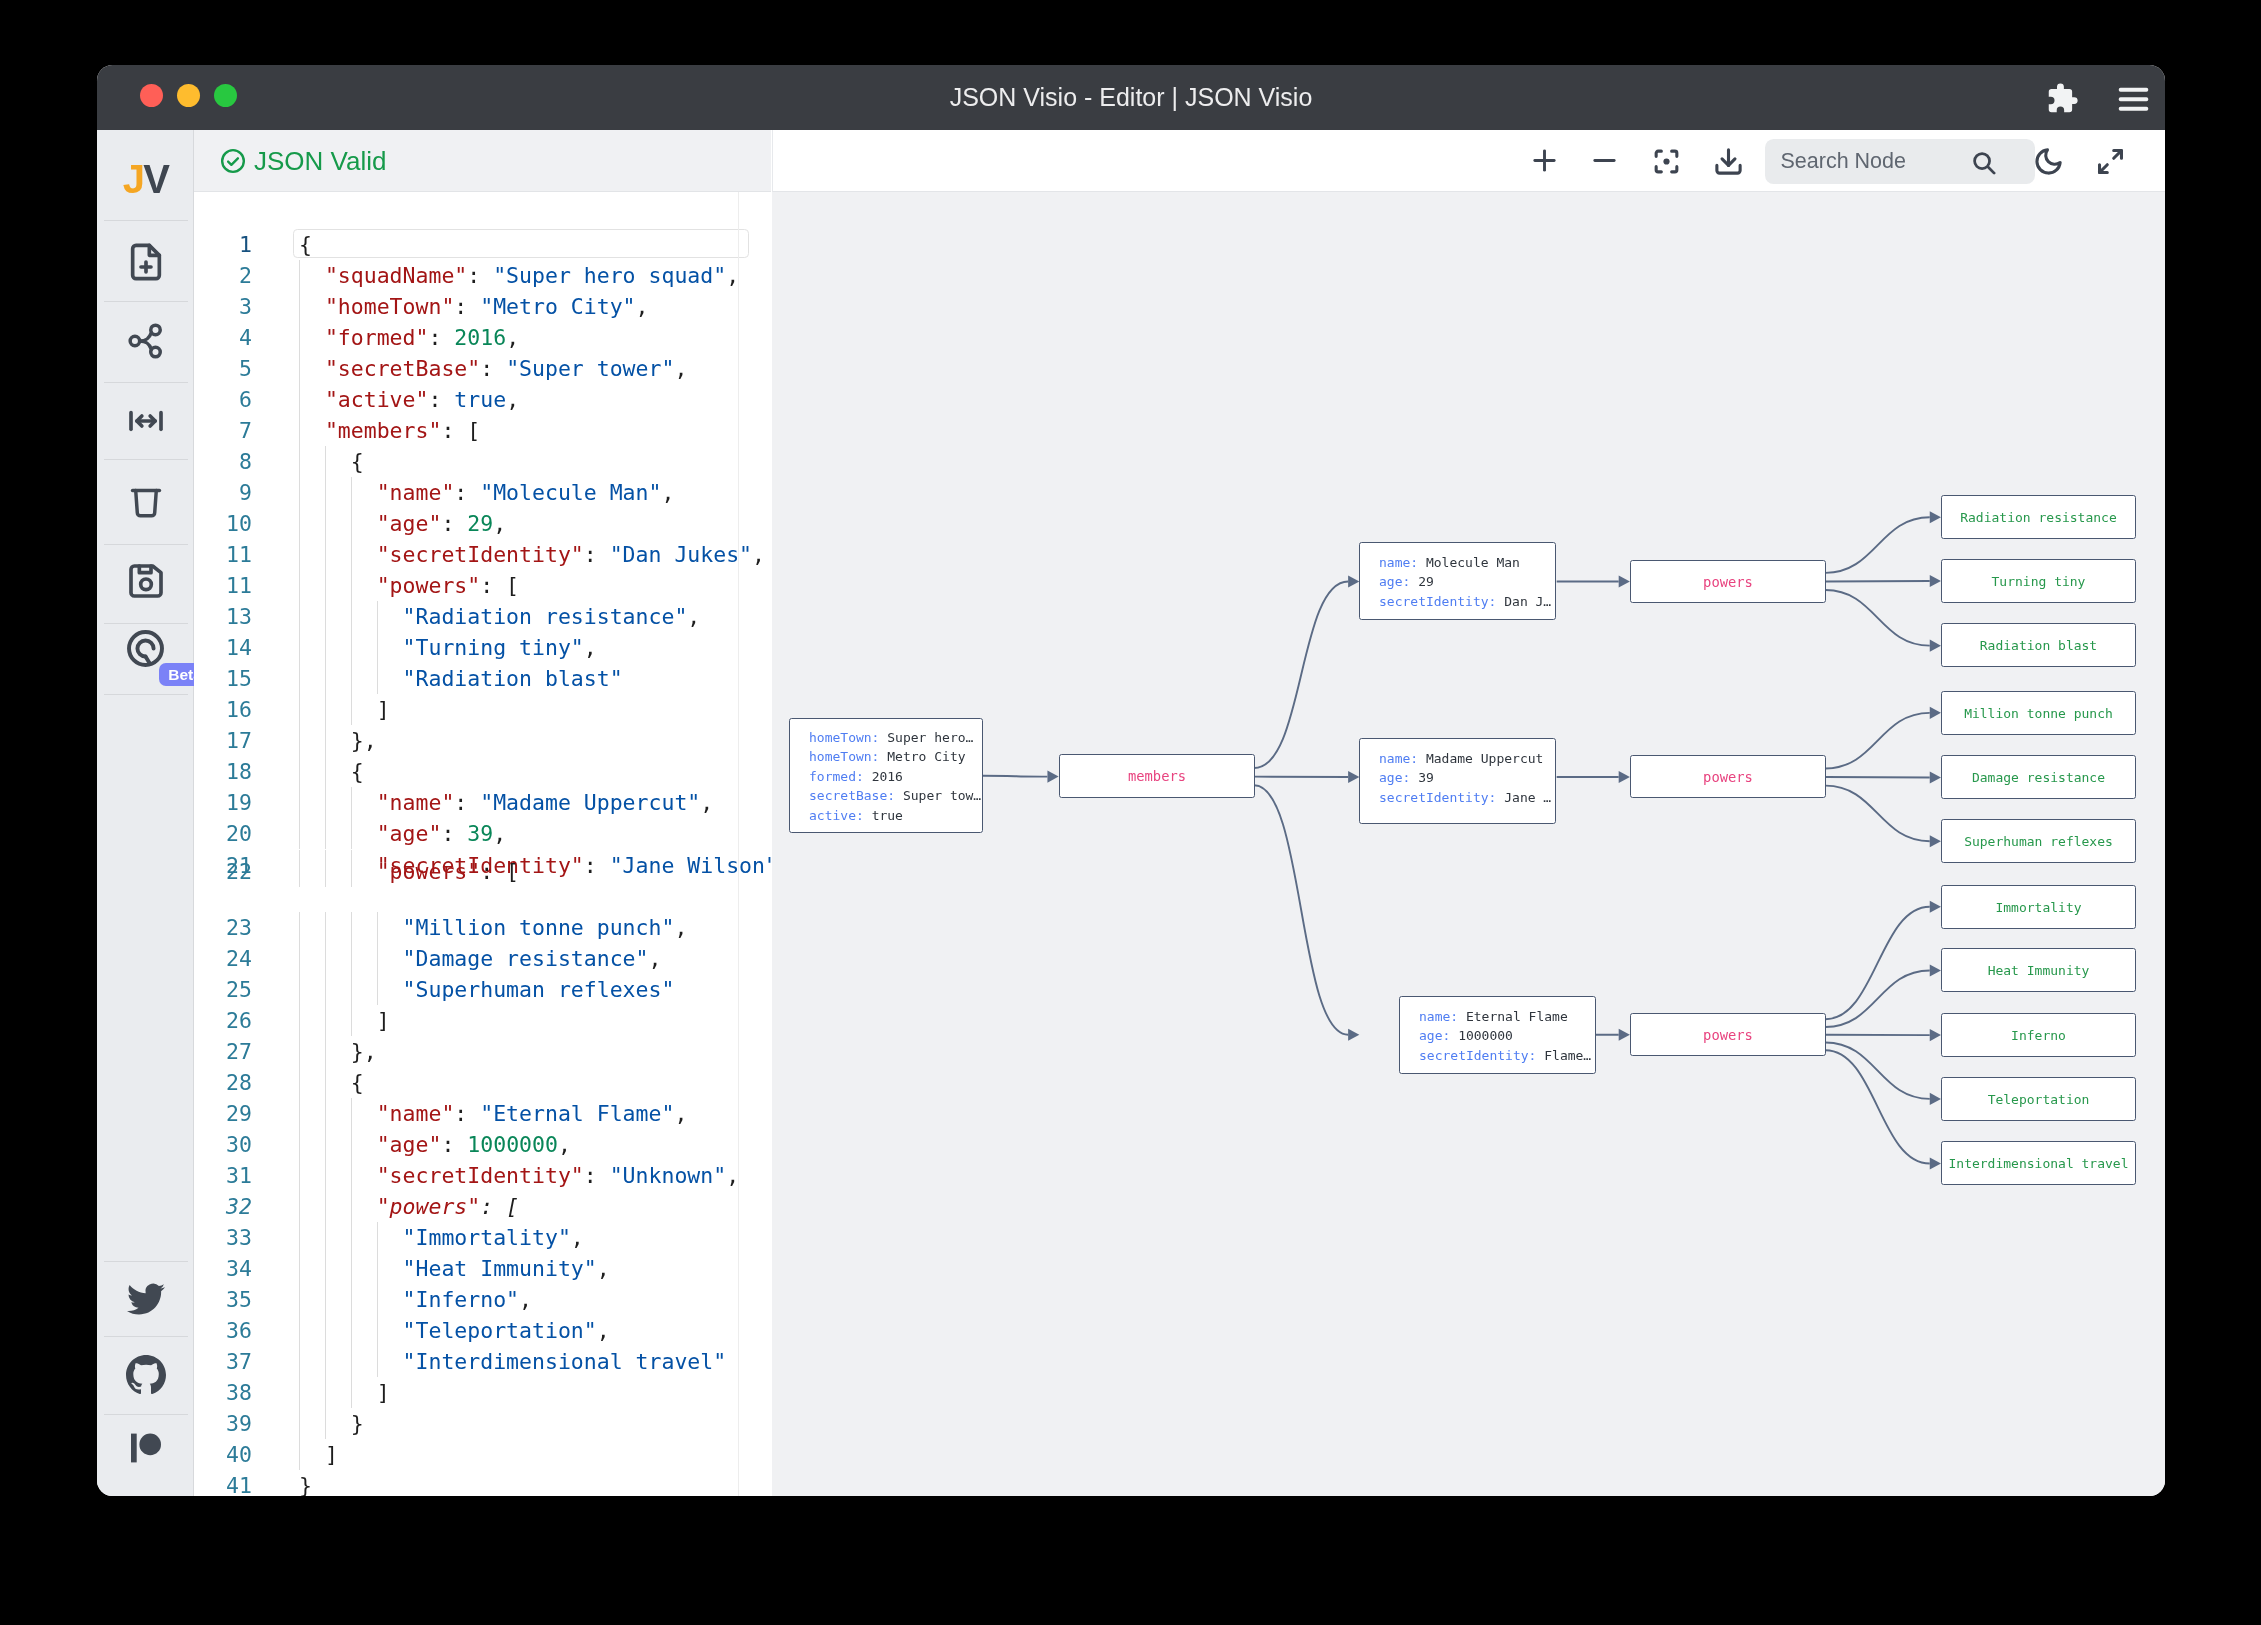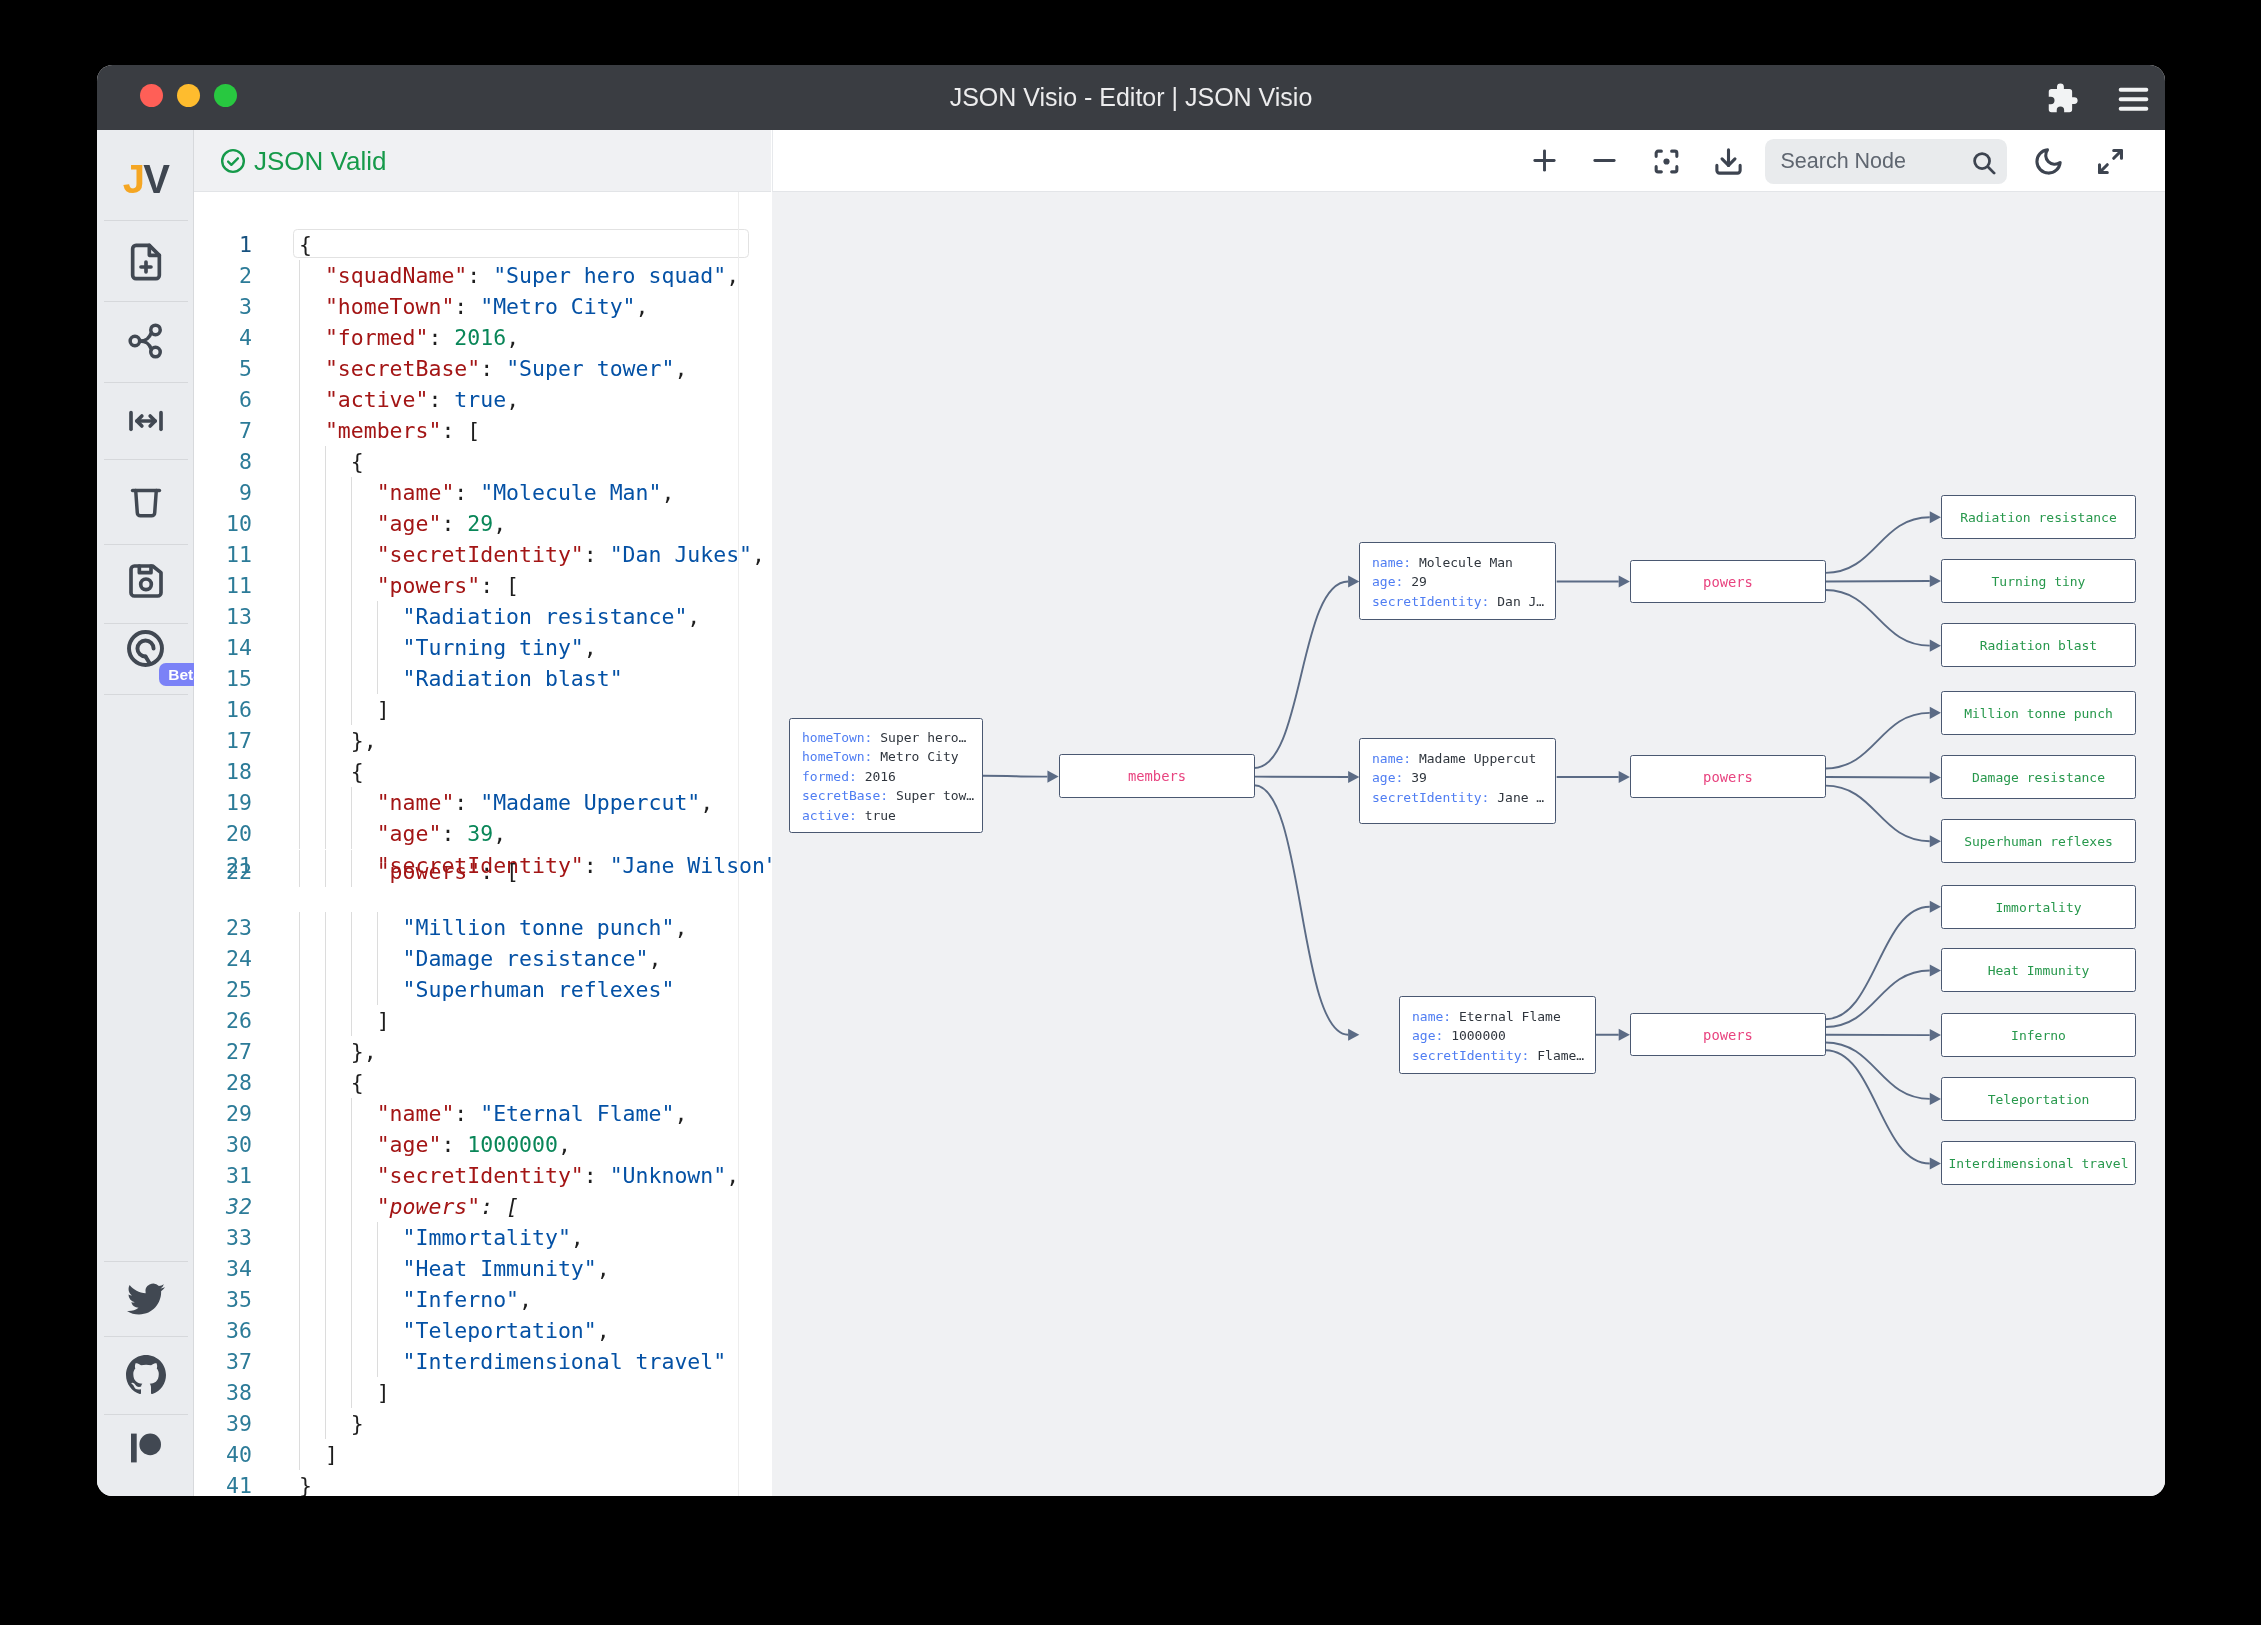--- a/index.html
+++ b/index.html
@@ -37,30 +37,30 @@
   .guide { position:absolute; top:0; width:0; height:31px; border-left:1.3px solid #dcdcdc; }
   .tk-k { color:#a31515; } .tk-s { color:#0451a5; } .tk-n { color:#098658; }
   .tk-b { color:#0451a5; } .tk-p { color:#1e1e1e; }
   .cur-line { position:absolute; left:99px; width:456px; height:29px; border:1.7px solid #e2e2e2; border-radius:4.3px; }
   .ed-ruler { position:absolute; left:641px; top:127px; width:0; height:1304px; border-left:1.7px solid #ededed; }
 
   
   .g-toolbar { left:675px; top:65px; width:1393px; height:62px; background:#fff; border-bottom:0.9px solid #e3e5e8; border-left:0.9px solid #e7e9ec; }
   .ticon { position:absolute; top:16.4px; cursor:pointer; }
   .ticon svg { stroke:#3d4450; stroke-width:2.4; fill:none; stroke-linecap:round; stroke-linejoin:round; }
-  .search { position:absolute; left:992px; top:8.6px; width:242px; height:45px; background:#e9ebed; border:none;
+  .search { position:absolute; left:992px; top:8.6px; width:270px; height:45px; background:#e9ebed; border:none;
             border-radius:8.6px; font-size:21.5px; color:#3c4450; padding:0 48px 0 15.5px; outline:none; font-family:"Liberation Sans",sans-serif; }
   .search::placeholder { color:#5f6670; }
 
   
   .g-canvas { left:675px; top:127px; width:1393px; height:1304px; background:#f0f1f3; }
   .edges { left:0; top:0; pointer-events:none; z-index:1; }
   .gnode { position:absolute; background:#fff; border:1.7px solid #4a5871; border-radius:2.6px; z-index:2;
            font-family:"DejaVu Sans Mono", monospace; font-size:13px; overflow:hidden; cursor:pointer; }
-  .gnode .row { height:19.5px; line-height:19.5px; white-space:pre; padding-left:12px; }
+  .gnode .row { height:19.5px; line-height:19.5px; white-space:pre; padding-left:19px; }
   .gk { color:#4f7df2; } .gv { color:#2f353d; }
   .lbl-center { display:flex; align-items:center; justify-content:center; height:100%; }
   .parent-lbl { color:#e8437f; font-size:13.8px; font-weight:500; }
   .leaf-lbl { color:#27984c; font-size:13px; }
 </style>
 </head>
 <body>
 
 <div class="window">
 

